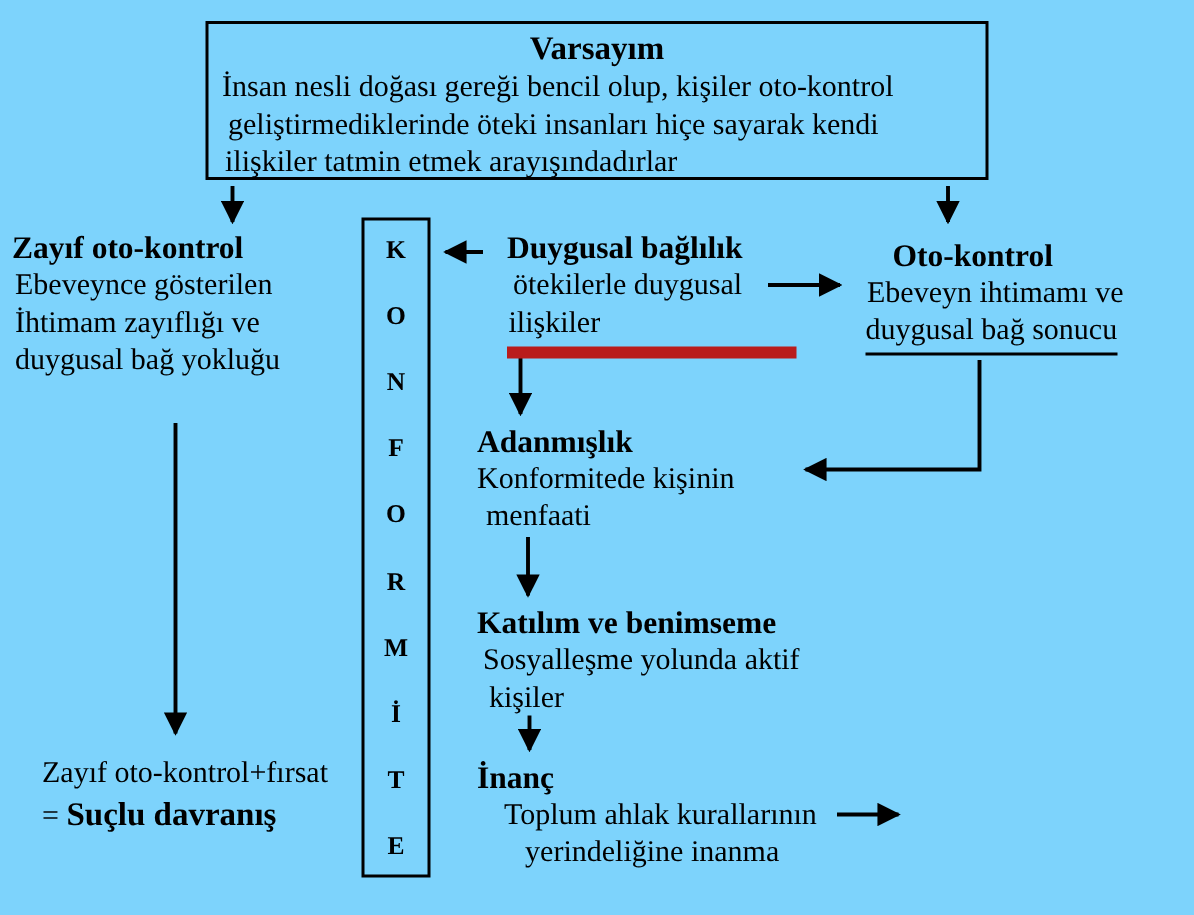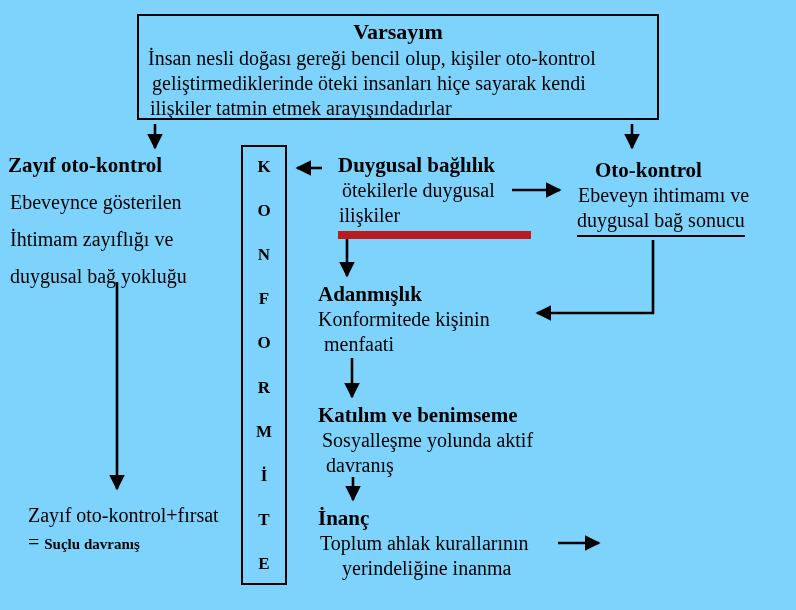--- a/index.html
+++ b/index.html
@@ -19,21 +19,21 @@
     left:137px;top:14px;width:522px;height:106px;
     border:2px solid #000;box-sizing:border-box;
   }
   .varsayim .vtitle{font-weight:bold;font-size:22px;line-height:28px;text-align:center;margin-top:2px;}
   .varsayim .vline{font-size:20px;line-height:25px;padding-left:9px;}
   .varsayim .vline.i1{padding-left:13px;}
   .varsayim .vline.i2{padding-left:11px;}
 
   
   .zayif{left:8px;top:152px;}
-  .zayif .bline{padding-left:2px;margin-top:12px;}
+  .zayif .bline{padding-left:2px;}
 
   
   .konformite{
     left:241px;top:145px;width:46px;height:440px;
     border:2px solid #000;box-sizing:border-box;
     display:flex;flex-direction:column;justify-content:space-between;align-items:center;
     padding:11px 0;
   }
   .konformite span{font-weight:bold;font-size:17px;line-height:17px;}
 
@@ -47,28 +47,28 @@
   .oto .bline.i1{padding-left:1px;}
 
   .adanmislik{left:318px;top:281px;}
   .adanmislik .bline.i2{padding-left:6px;}
 
   .katilim{left:318px;top:402px;}
   .katilim .bline.i1{padding-left:4px;}
   .katilim .bline.i2{padding-left:8px;}
 
   .inanc{left:318px;top:505px;}
-  .inanc .bline.i1{padding-left:2px;}
+  .inanc .bline.i1{padding-left:2px;margin-left:16px;}
   .inanc .bline.i2{padding-left:7px;text-align:center;}
 
   .sosyal{left:610px;top:528px;font-weight:bold;font-size:21px;line-height:28px;}
   .sosyal .s2{padding-left:8px;}
 
   .suclu{left:28px;top:502px;font-size:20px;line-height:27px;}
-  .suclu b{font-size:15px;margin-top:16px;}
+  .suclu b{font-size:22px;margin-top:16px;}
 </style>
 </head>
 <body>
 
 <div class="canvas">
 
   <svg class="arrows" width="796" height="610" viewBox="0 0 796 610" aria-hidden="true">
     <defs>
       <marker id="ah" viewBox="0 0 10 10" refX="9" refY="5" markerWidth="6" markerHeight="6" orient="auto-start-reverse">
         <path d="M0,0 L10,5 L0,10 Z" fill="#000"></path>
@@ -127,21 +127,21 @@
 
   <div class="block adanmislik">
     <div class="btitle">Adanmışlık</div>
     <div class="bline">Konformitede kişinin</div>
     <div class="bline i2">menfaati</div>
   </div>
 
   <div class="block katilim">
     <div class="btitle">Katılım ve benimseme</div>
     <div class="bline i1">Sosyalleşme yolunda aktif</div>
-    <div class="bline i2">davranış</div>
+    <div class="bline i2">kişiler</div>
   </div>
 
   <div class="block inanc">
     <div class="btitle">İnanç</div>
     <div class="bline i1">Toplum ahlak kurallarının</div>
     <div class="bline i2">yerindeliğine inanma</div>
   </div>
 
 
   <div class="block suclu">

